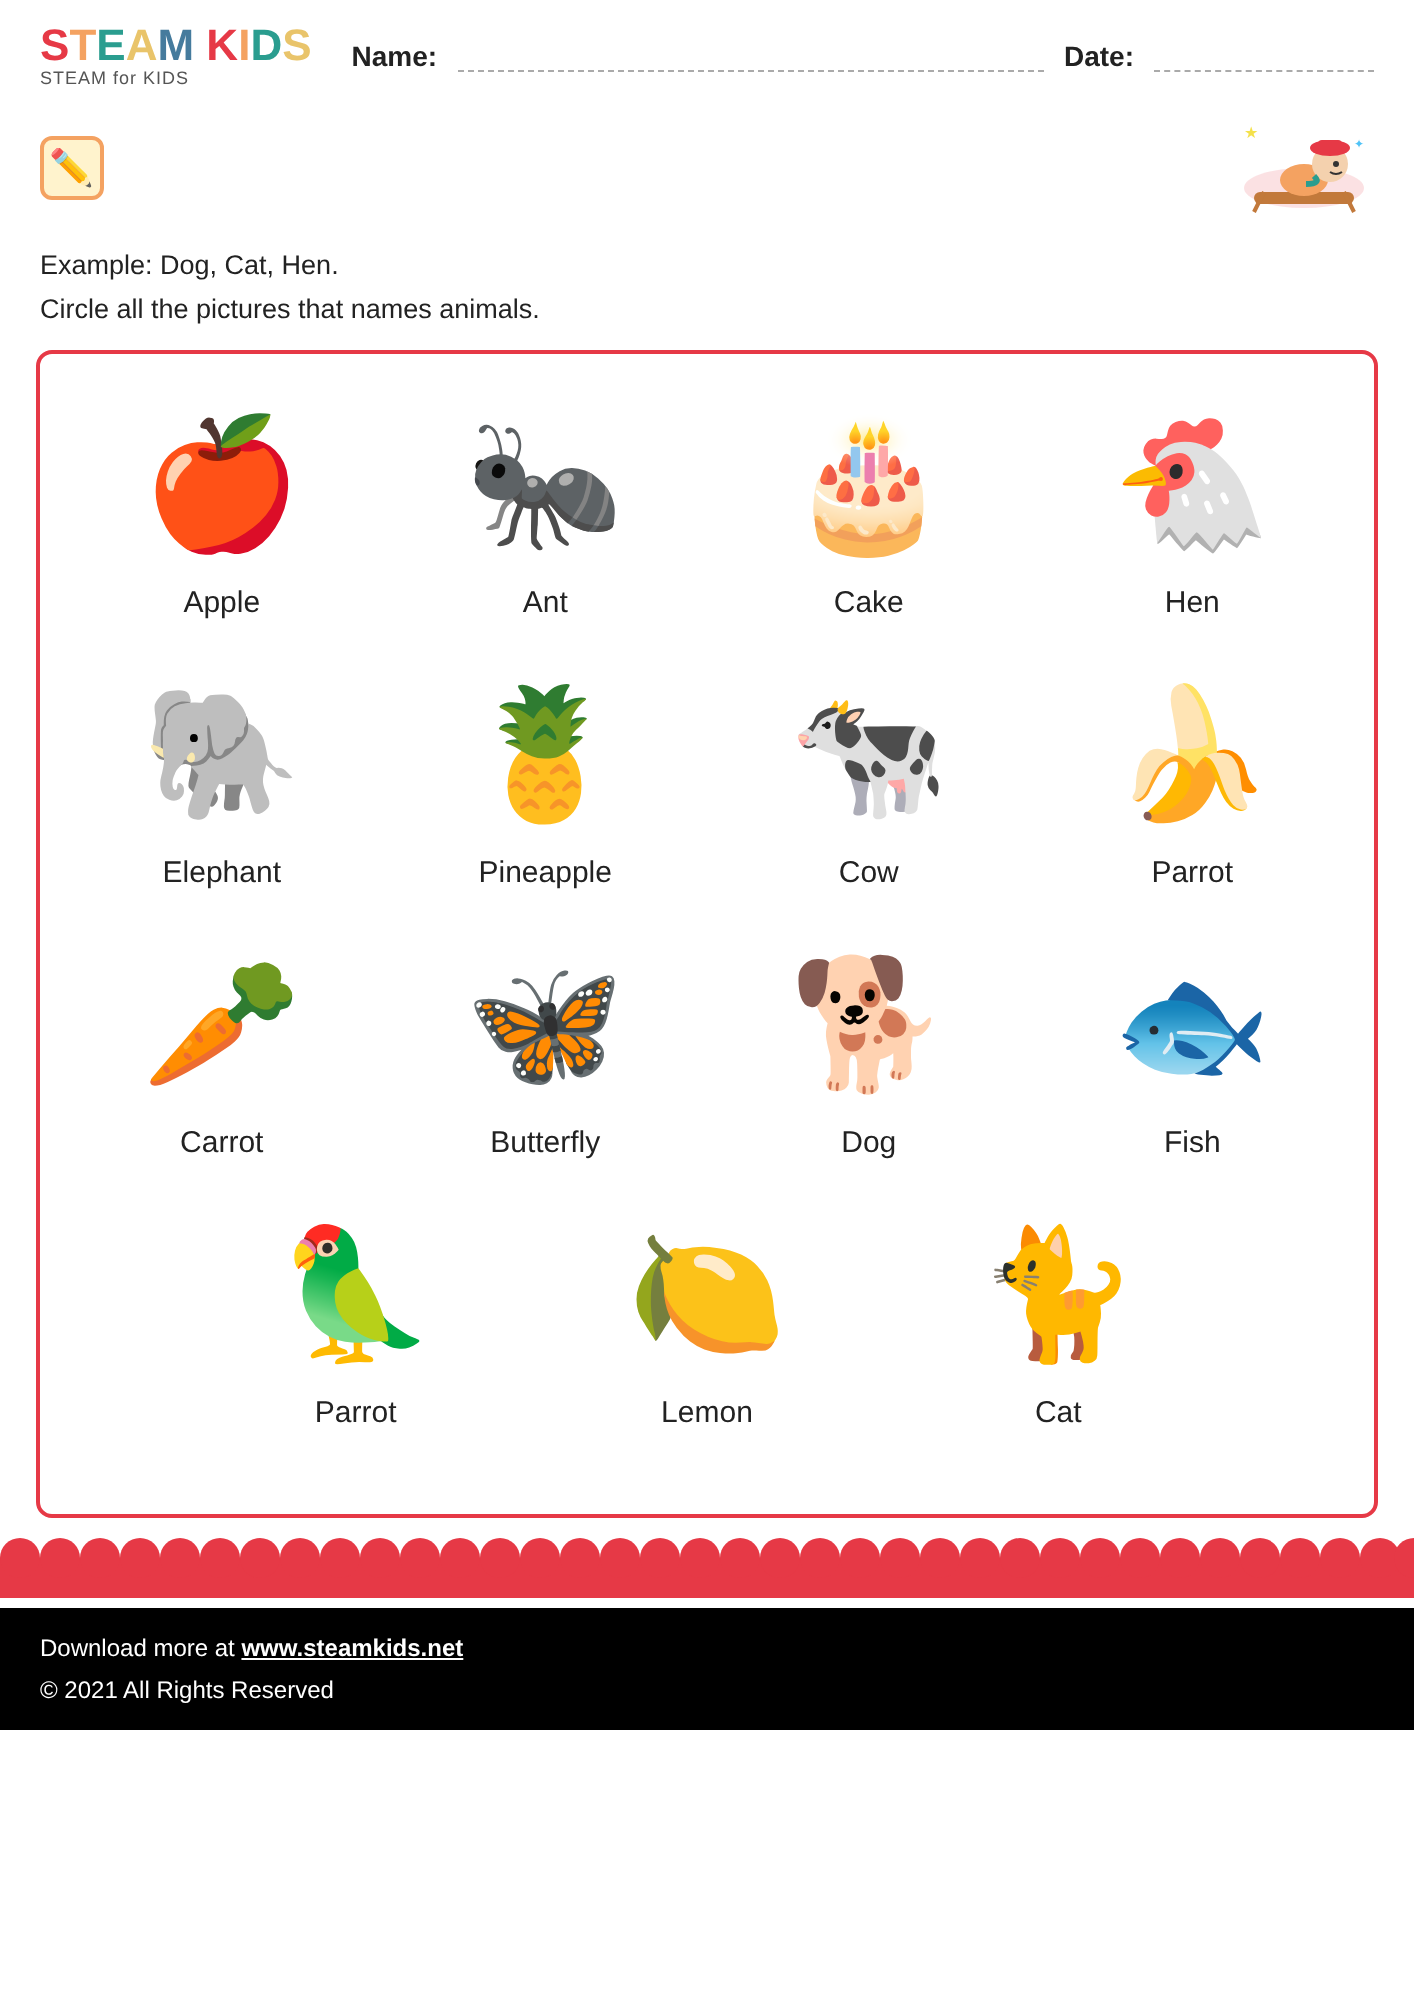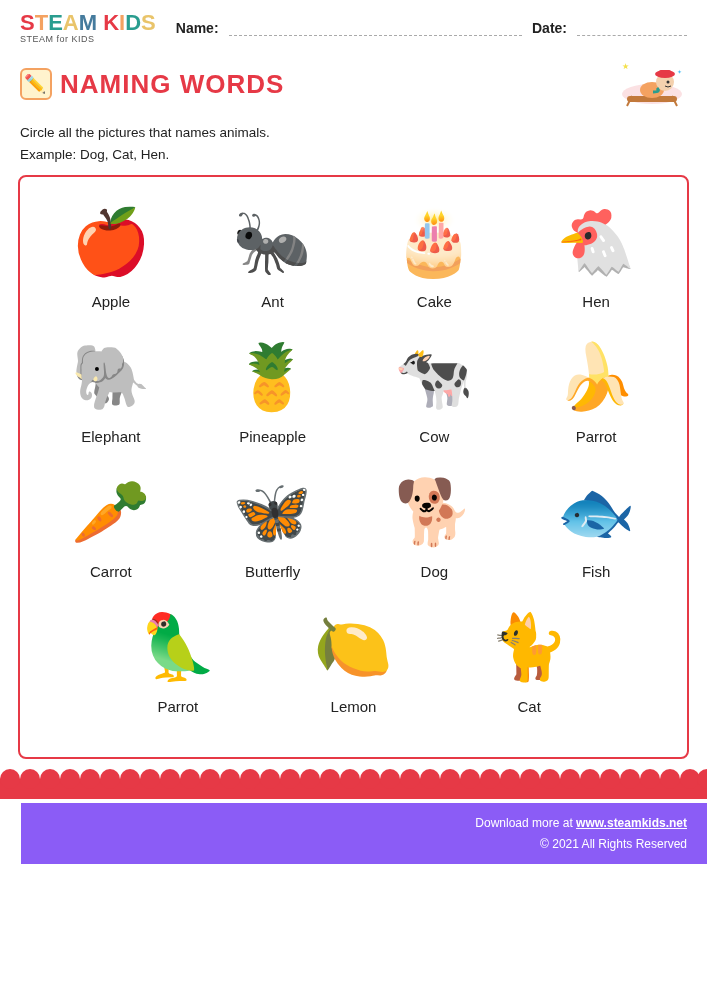--- a/index.html
+++ b/index.html
@@ -137,25 +137,24 @@
     .item-label {
       margin-top: 6px;
       font-size: 15px;
       color: #222;
       font-weight: 500;
       text-align: right;
     }
 
     
     .footer {
-      background: #8b5cf6;
+      background: #000000;
       padding: 10px 20px;
-      text-align: right;
+      text-align: left;
       position: relative;
-      margin-left: 21px;
     }
     .footer-text {
       color: #fff;
       font-size: 12px;
       line-height: 1.7;
     }
     .footer-text a, .footer-url {
       font-weight: bold;
       color: #fff;
       text-decoration: underline;
@@ -174,21 +173,20 @@
   <div class="header-fields">
     <span class="field-label">Name:</span>
     <div class="field-line"></div>
     <span class="field-label">Date:</span>
     <div class="date-line"></div>
   </div>
 </div>
 
 <div class="title-section">
   <div class="pencil-icon">✏️</div>
-  <div class="page-title">NAMING WORDS</div>
 
   <div class="decoration-img">
     <svg viewBox="0 0 70 60" width="70" height="60">
 
       <ellipse cx="35" cy="40" rx="30" ry="10" fill="#e63946" opacity="0.15"></ellipse>
 
       <rect x="10" y="42" width="50" height="6" rx="3" fill="#c2793b"></rect>
       <line x1="15" y1="42" x2="10" y2="52" stroke="#c2793b" stroke-width="2"></line>
       <line x1="55" y1="42" x2="60" y2="52" stroke="#c2793b" stroke-width="2"></line>
 
@@ -204,22 +202,22 @@
 
       <path d="M40 34 Q44 38 36 38" stroke="#2a9d8f" stroke-width="3" fill="none"></path>
 
       <text x="5" y="15" font-size="8" fill="#f4e14b">★</text>
       <text x="60" y="20" font-size="6" fill="#4fc3f7">✦</text>
     </svg>
   </div>
 </div>
 
 <div class="instructions">
+  <div>Example: Dog, Cat, Hen.</div>
   <div>Circle all the pictures that names animals.</div>
-  <div>Example: Dog, Cat, Hen.</div>
 </div>
 
 <div class="main-box" id="main-grid">
 <div class="grid-row">
       <div class="grid-item">
         <div class="item-image">🍎</div>
         <div class="item-label">Apple</div>
       </div>
       <div class="grid-item">
         <div class="item-image">🐜</div>

